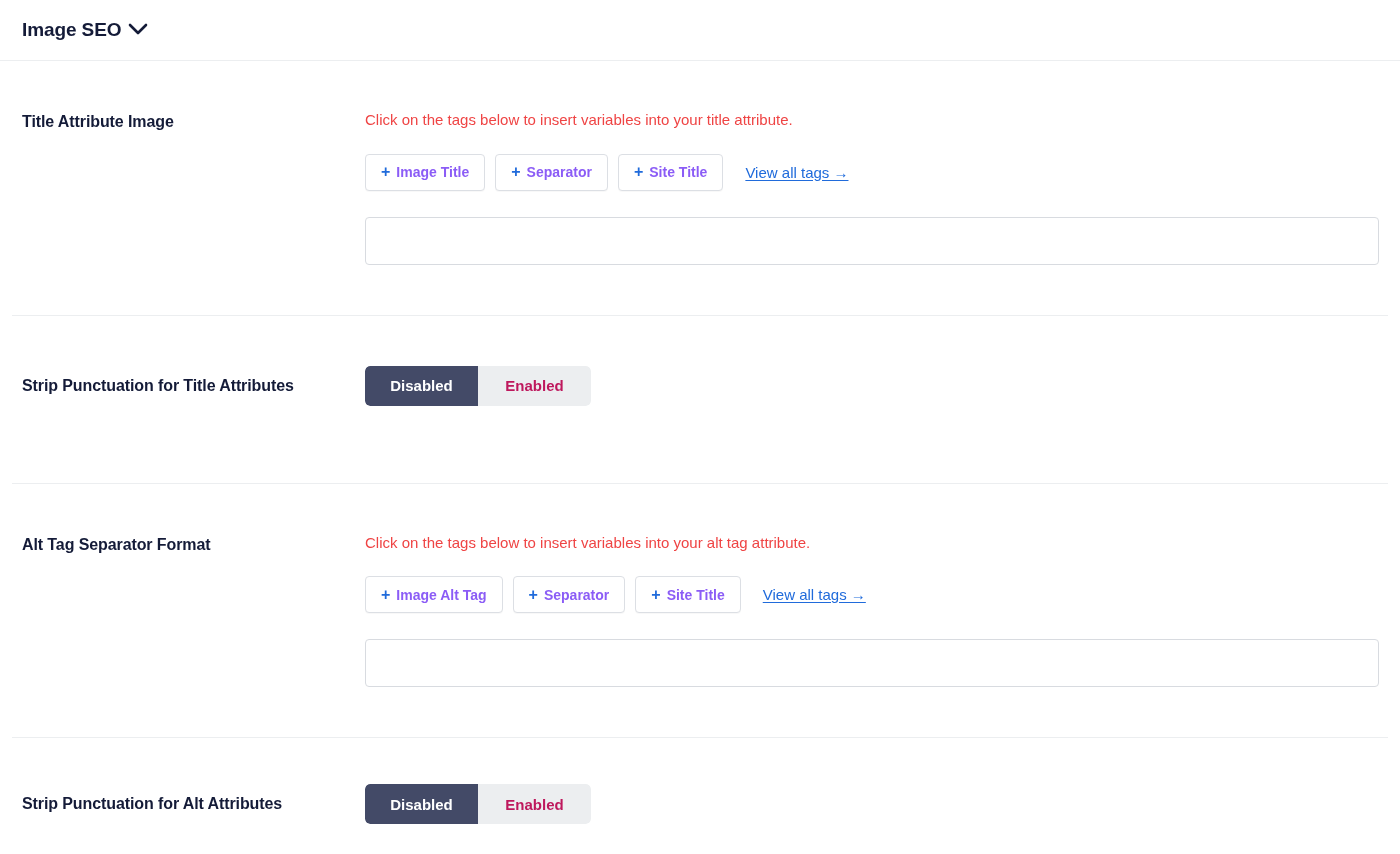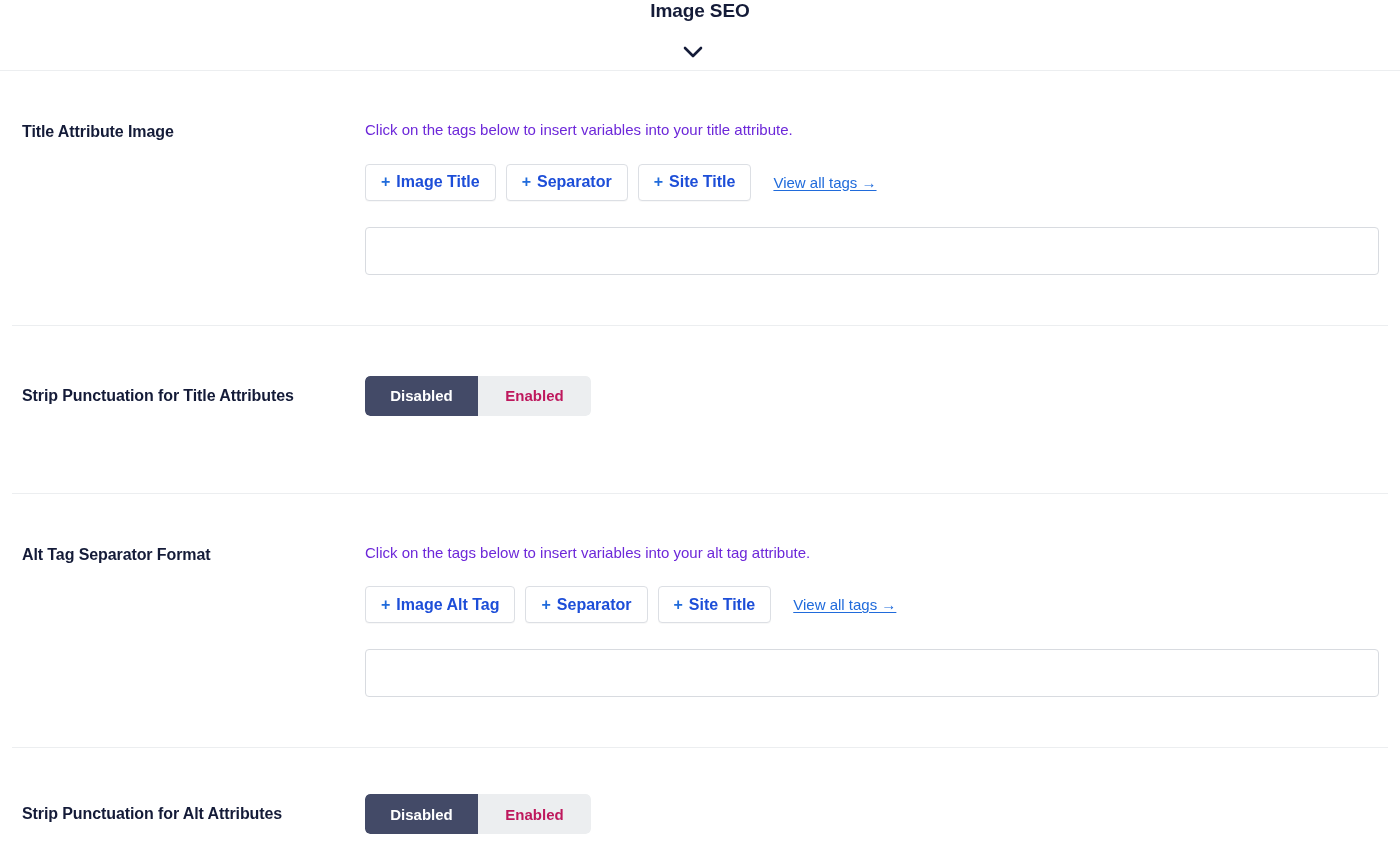--- a/index.html
+++ b/index.html
@@ -16,28 +16,27 @@
   .panel {
     width: 1400px;
     min-height: 854px;
     background: #ffffff;
     position: relative;
     overflow: hidden;
   }
 
   
   .panel-header {
-    height: 71px;
+    height: 61px;
     display: flex;
     align-items: center;
-    justify-content: space-between;
+    justify-content: flex-start;
     padding: 0 22px 0 22px;
     border-bottom: 1px solid #eceef0;
     background: #ffffff;
-    flex-direction: column;
   }
 
   .panel-title {
     font-size: 19px;
     font-weight: bold;
     color: #141b38;
     letter-spacing: -0.1px;
   }
 
   .collapse-toggle {
@@ -83,21 +82,21 @@
     letter-spacing: -0.1px;
   }
 
   .row-content-col {
     flex: 1 1 auto;
     min-width: 0;
   }
 
   .row-description {
     font-size: 15px;
-    color: #6d28d9;
+    color: #ef4444;
     line-height: 1.5;
     margin-bottom: 22px;
   }
 
   
   .tag-row {
     display: flex;
     align-items: center;
     gap: 10px;
     flex-wrap: wrap;
@@ -118,22 +117,22 @@
   }
 
   .tag-plus {
     color: #206bdb;
     font-size: 16px;
     font-weight: bold;
     line-height: 1;
   }
 
   .tag-label {
-    color: #1d4ed8;
-    font-size: 16px;
+    color: #8b5cf6;
+    font-size: 14px;
     font-weight: bold;
     line-height: 1;
     white-space: nowrap;
   }
 
   .view-all-link {
     margin-left: 12px;
     color: #206bdb;
     font-size: 15px;
     text-decoration: underline;

